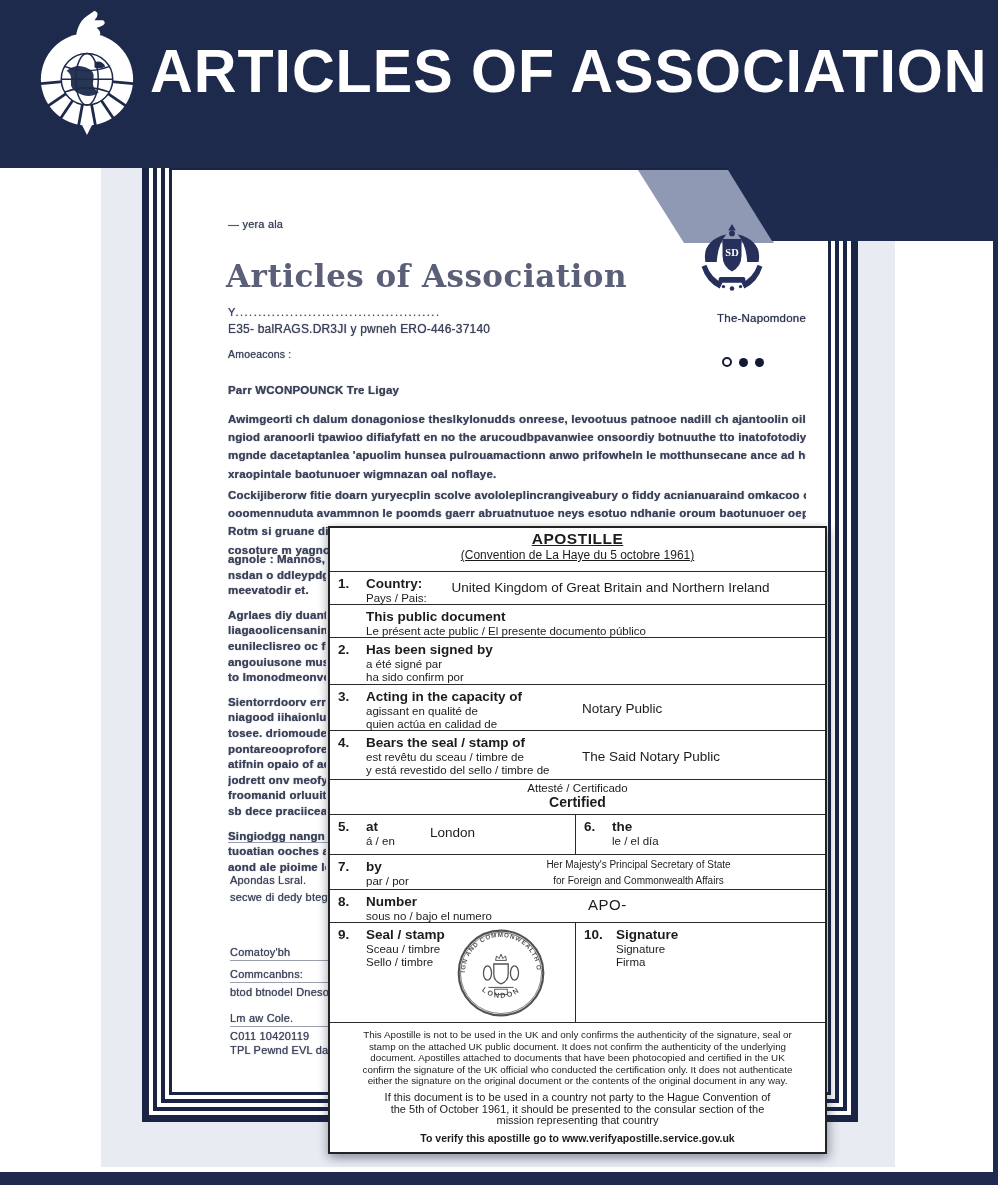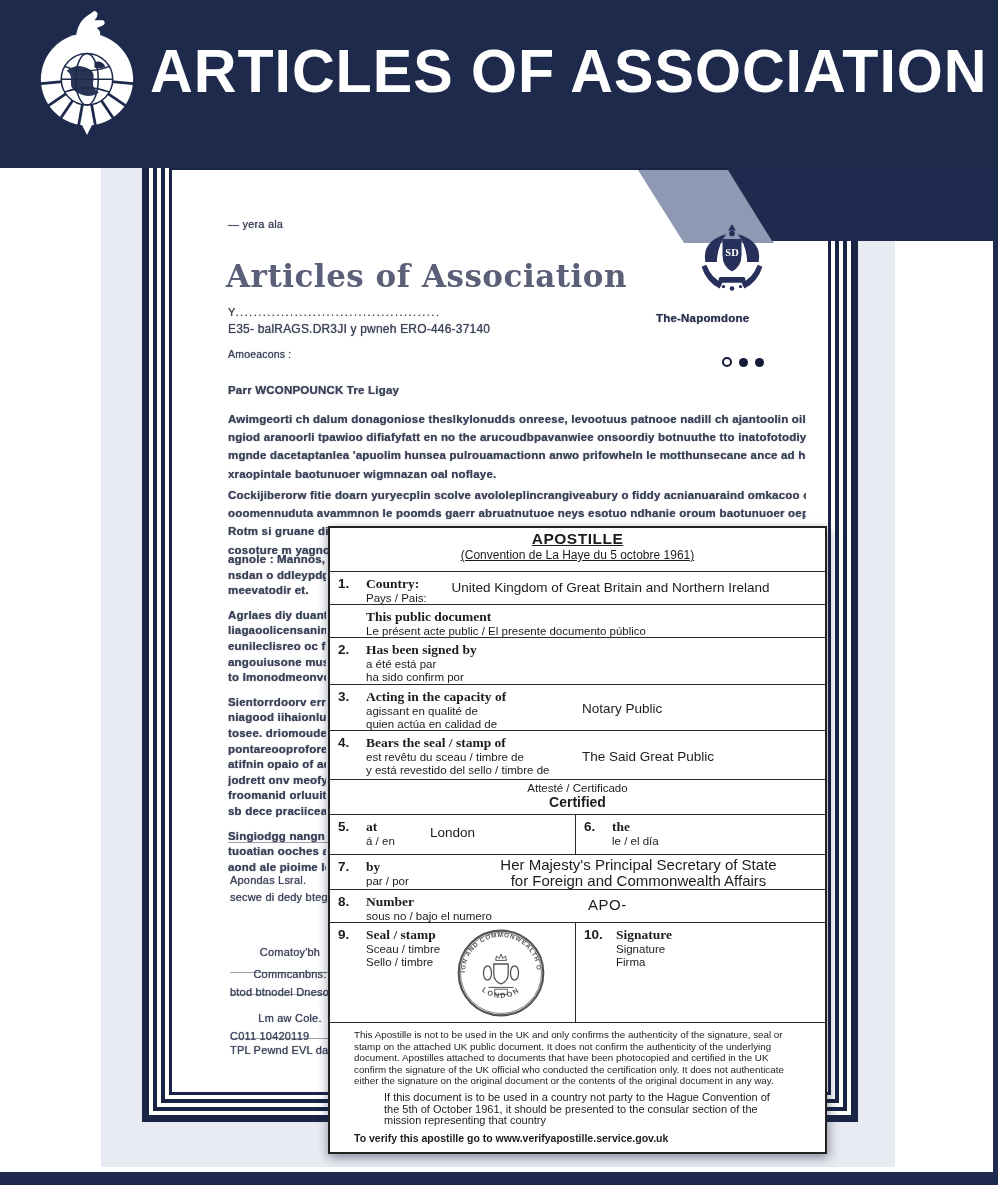--- a/index.html
+++ b/index.html
@@ -30,52 +30,52 @@
 
   .doc-layer{position:absolute;left:0;top:0;width:998px;height:1185px;z-index:4;}
   .abs{position:absolute;}
   .garble{color:#3a4158;text-shadow:0 0 1px rgba(58,65,88,.85);letter-spacing:.2px;}
   .doc-meta{font-size:11px;font-weight:normal;}
   .doc-title{font-family:"DejaVu Serif","Liberation Serif",serif;font-weight:bold;
     font-size:31px;color:#5b6078;letter-spacing:.5px;}
   .doc-dotline{font-size:11px;letter-spacing:1.5px;}
   .doc-ref{font-size:12px;}
   .doc-ann{font-size:10.5px;}
-  .brand-name{font-size:11.5px;font-weight:bold;color:#2a3150;width:150px;text-align:left;}
+  .brand-name{font-size:11.5px;font-weight:normal;color:#2a3150;width:150px;text-align:right;}
   .dots{display:flex;align-items:center;gap:7px;}
   .dot-ring{width:10px;height:10px;border:2.5px solid #141a36;border-radius:50%;box-sizing:border-box;}
   .dot-fill{width:9px;height:9px;background:#141a36;border-radius:50%;}
   .sec-head{font-size:11.5px;font-weight:bold;}
   .para{width:578px;font-size:11.5px;line-height:18.2px;font-weight:bold;}
   .para div{white-space:nowrap;overflow:hidden;}
   .leftcol{width:98px;font-size:11.5px;line-height:15.6px;font-weight:bold;}
   .leftcol div{white-space:nowrap;overflow:hidden;}
   .leftcol .gap{margin-top:9px;}
   .foot-label{font-size:11px;}
-  .u-line{border-bottom:1px solid #9aa0ae;padding-bottom:14px;width:120px;text-align:center;}
+  .u-line{border-bottom:1px solid #9aa0ae;padding-bottom:2px;width:120px;}
   .hr-thin{border-bottom:1px solid #9aa0ae;width:120px;height:0;}
 
   
   .apostille{position:absolute;left:328px;top:526px;width:499px;background:#ffffff;
     border:2px solid #222;z-index:10;color:#1c1c1c;
     box-shadow:3px 4px 10px rgba(30,35,60,.35),-3px 3px 8px rgba(30,35,60,.18);box-sizing:border-box;}
   .ap-hdr{height:44px;border-bottom:1.5px solid #2a2a2a;text-align:center;padding-top:2px;box-sizing:border-box;text-decoration:underline;}
   .ap-title{font-size:15.5px;font-weight:bold;letter-spacing:.5px;}
   .ap-sub{font-size:12px;}
   .ap-row{position:relative;border-bottom:1.5px solid #2a2a2a;box-sizing:border-box;}
   .ap-row:last-child{border-bottom:none;}
   .ap-no{position:absolute;left:8px;top:4px;font-size:13.5px;font-weight:bold;}
-  .ap-label{position:absolute;left:36px;top:4px;font-size:13.5px;font-weight:bold;white-space:nowrap;font-family:Liberation Serif, serif;}
+  .ap-label{position:absolute;left:36px;top:4px;font-size:13.5px;font-weight:bold;white-space:nowrap;}
   .ap-sub1{position:absolute;left:36px;top:20px;font-size:11.5px;white-space:nowrap;}
   .ap-sub2{position:absolute;left:36px;top:33px;font-size:11.5px;white-space:nowrap;}
   .ap-val{font-size:13.5px;position:absolute;white-space:nowrap;}
   .ap-center{text-align:center;}
   .ap-cell{position:absolute;top:0;bottom:0;}
   .ap-divider{border-left:1.5px solid #2a2a2a;}
-  .ap-foot{padding:6px 24px 8px 24px;}
+  .ap-foot{padding:6px 24px 8px 24px;text-align:center;}
   .ap-fn{font-size:9.8px;line-height:11.6px;color:#222;}
   .ap-fn2{font-size:11px;line-height:11.6px;margin-top:5px;}
   .ap-verify{font-size:10.5px;font-weight:bold;margin-top:5px;}
   .seal{position:absolute;}
 </style>
 </head>
 <body>
 
 <div class="page">
 
@@ -214,38 +214,38 @@
     </div>
 
     <div class="ap-row" style="height:33px;">
       <span class="ap-label">This public document</span>
       <span class="ap-sub1">Le présent acte public / El presente documento público</span>
     </div>
 
     <div class="ap-row" style="height:47px;">
       <span class="ap-no">2.</span>
       <span class="ap-label">Has been signed by</span>
-      <span class="ap-sub1">a été está par</span>
+      <span class="ap-sub1">a été signé par</span>
       <span class="ap-sub2">ha sido confirm por</span>
     </div>
 
     <div class="ap-row" style="height:46px;">
       <span class="ap-no">3.</span>
       <span class="ap-label">Acting in the capacity of</span>
       <span class="ap-sub1">agissant en qualité de</span>
       <span class="ap-sub2">quien actúa en calidad de</span>
       <span class="ap-val" style="left:252px;top:16px;">Notary Public</span>
     </div>
 
     <div class="ap-row" style="height:49px;">
       <span class="ap-no">4.</span>
       <span class="ap-label">Bears the seal / stamp of</span>
       <span class="ap-sub1">est revêtu du sceau / timbre de</span>
       <span class="ap-sub2">y está revestido del sello / timbre de</span>
-      <span class="ap-val" style="left:252px;top:18px;">The Said Great Public</span>
+      <span class="ap-val" style="left:252px;top:18px;">The Said Notary Public</span>
     </div>
 
     <div class="ap-row ap-center" style="height:35px;padding-top:2px;">
       <div style="font-size:11.5px;">Attesté / Certificado</div>
       <div style="font-size:14px;font-weight:bold;">Certified</div>
     </div>
 
     <div class="ap-row" style="height:40px;">
       <div class="ap-cell" style="left:0;width:245px;">
         <span class="ap-no">5.</span>
@@ -257,21 +257,21 @@
         <span class="ap-no">6.</span>
         <span class="ap-label">the</span>
         <span class="ap-sub1">le / el día</span>
       </div>
     </div>
 
     <div class="ap-row" style="height:35px;">
       <span class="ap-no">7.</span>
       <span class="ap-label">by</span>
       <span class="ap-sub1">par / por</span>
-      <div class="ap-val ap-center" style="left:130px;right:8px;top:2px;font-size:15px;line-height:15.5px;white-space:normal;">
+      <div class="ap-val ap-center" style="left:130px;right:8px;top:2px;font-size:10px;line-height:15.5px;white-space:normal;">
         <div>Her Majesty's Principal Secretary of State</div>
         <div>for Foreign and Commonwealth Affairs</div>
       </div>
     </div>
 
     <div class="ap-row" style="height:33px;">
       <span class="ap-no">8.</span>
       <span class="ap-label">Number</span>
       <span class="ap-sub1">sous no / bajo el numero</span>
       <span class="ap-val" style="left:258px;top:6px;font-size:15px;letter-spacing:.5px;">APO-</span>

